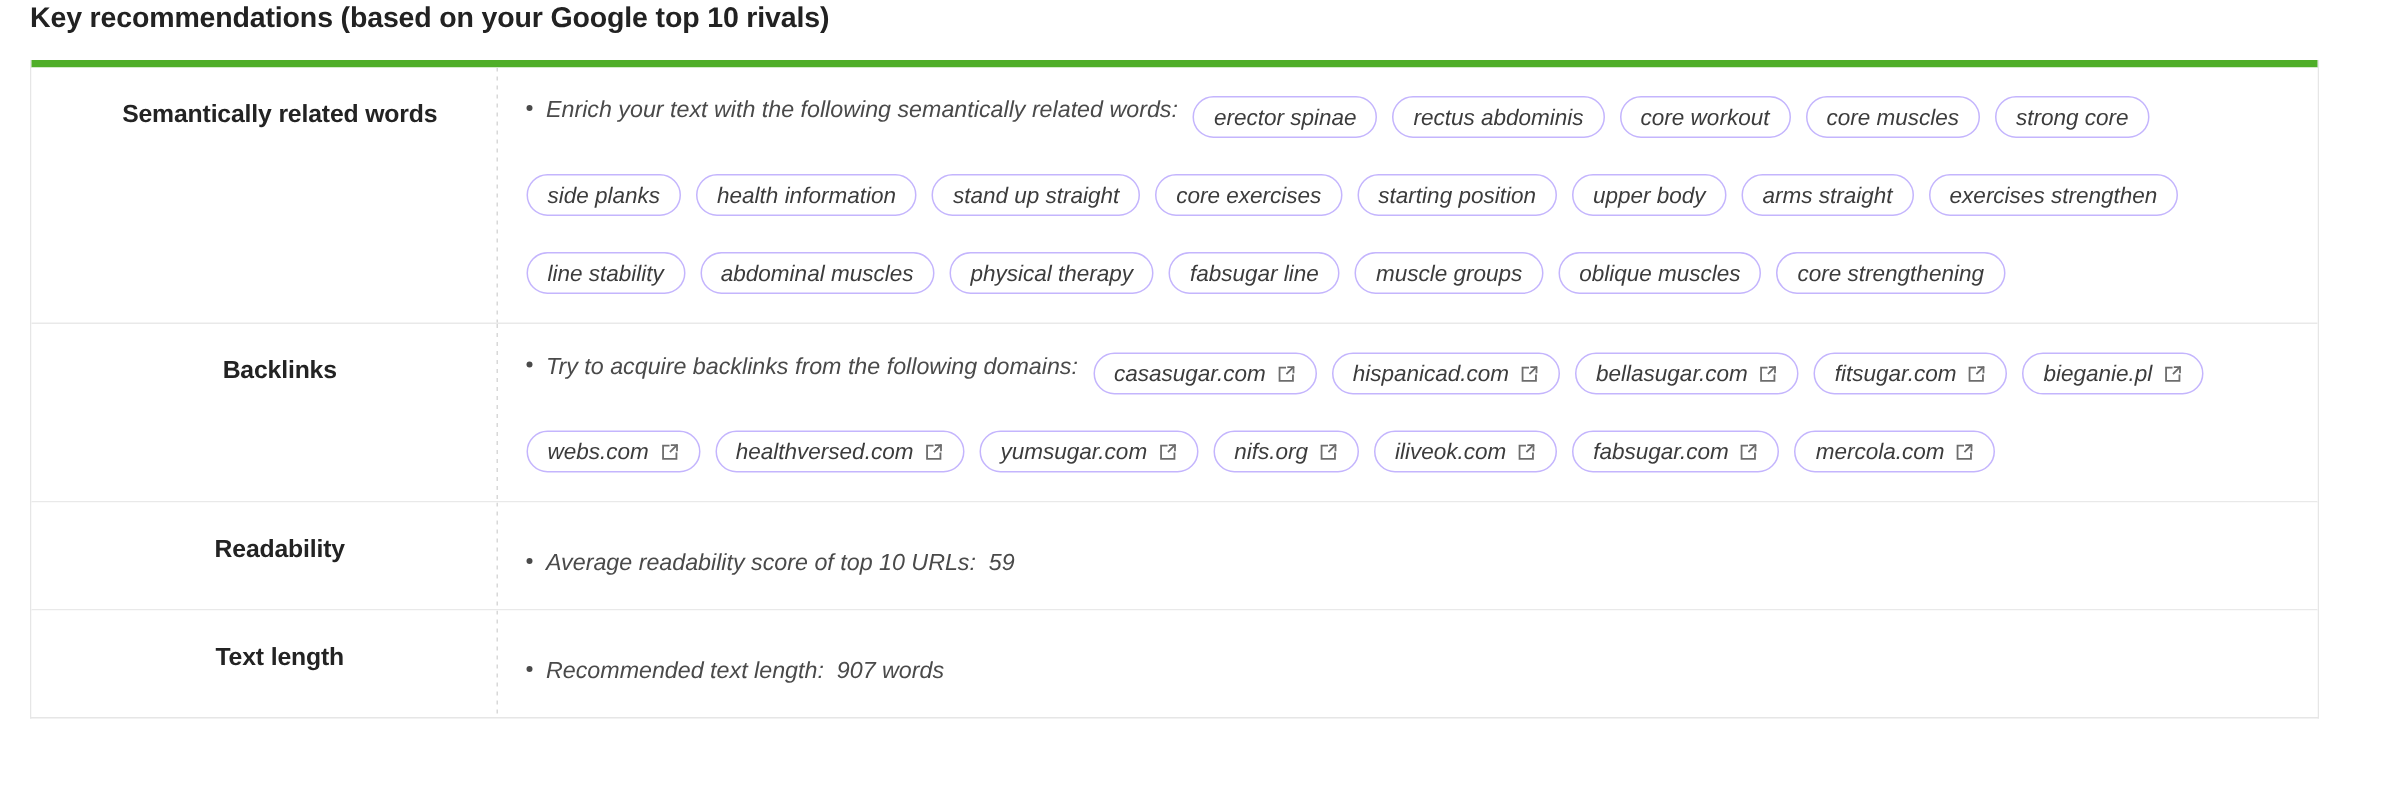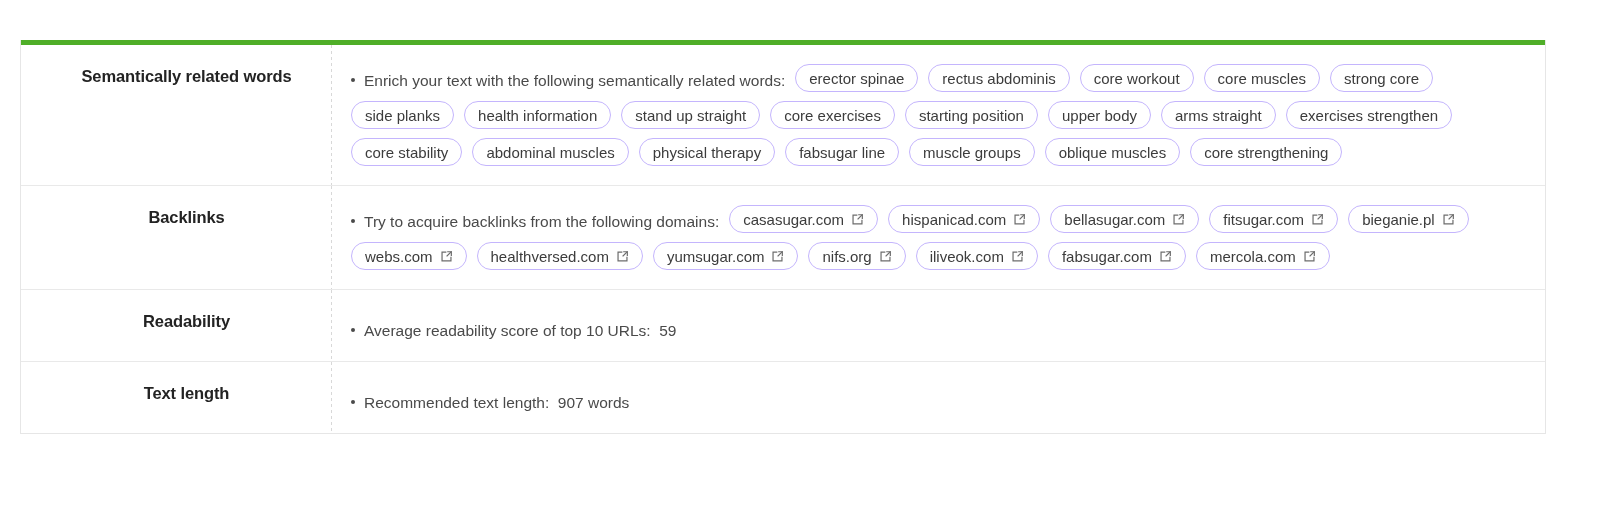--- a/index.html
+++ b/index.html
@@ -81,25 +81,26 @@
 
   .row-content {
     flex: 1 1 auto;
     padding: 19px 16px 19px 19px;
     min-width: 0;
   }
 
   .bullet-line {
     display: flex;
     flex-wrap: wrap;
-    align-items: flex-end;
-    gap: 9px 10px;
+    align-items: flex-start;
+    gap: 24px 10px;
     font-size: 15.5px;
     color: #4a4a4a;
     line-height: 1.35;
+    font-style: italic;
   }
 
   .bullet-lead {
     display: inline-flex;
     align-items: baseline;
     white-space: nowrap;
     color: #4a4a4a;
     font-size: 15.5px;
   }
   .bullet-dot {
@@ -146,20 +147,21 @@
     color: #4a4a4a;
     white-space: pre;
     margin-top: 12px;
   }
 </style>
 </head>
 <body>
 
 <div class="page">
 
+  <div class="page-title">Key recommendations (based on your Google top 10 rivals)</div>
 
   <div class="rec-table">
     <div class="green-bar"></div>
     <div id="rows-host">
         <div class="rec-row">
           <div class="row-label">Semantically related words</div>
           <div class="row-content">
             <div class="bullet-line">
               <span class="bullet-lead">
                 <span class="bullet-dot"></span>
@@ -198,21 +200,21 @@
               <span class="pill">
                 <span>upper body</span>
               </span>
               <span class="pill">
                 <span>arms straight</span>
               </span>
               <span class="pill">
                 <span>exercises strengthen</span>
               </span>
               <span class="pill">
-                <span>core stability</span>
+                <span>line stability</span>
               </span>
               <span class="pill">
                 <span>abdominal muscles</span>
               </span>
               <span class="pill">
                 <span>physical therapy</span>
               </span>
               <span class="pill">
                 <span>fabsugar line</span>
               </span>

